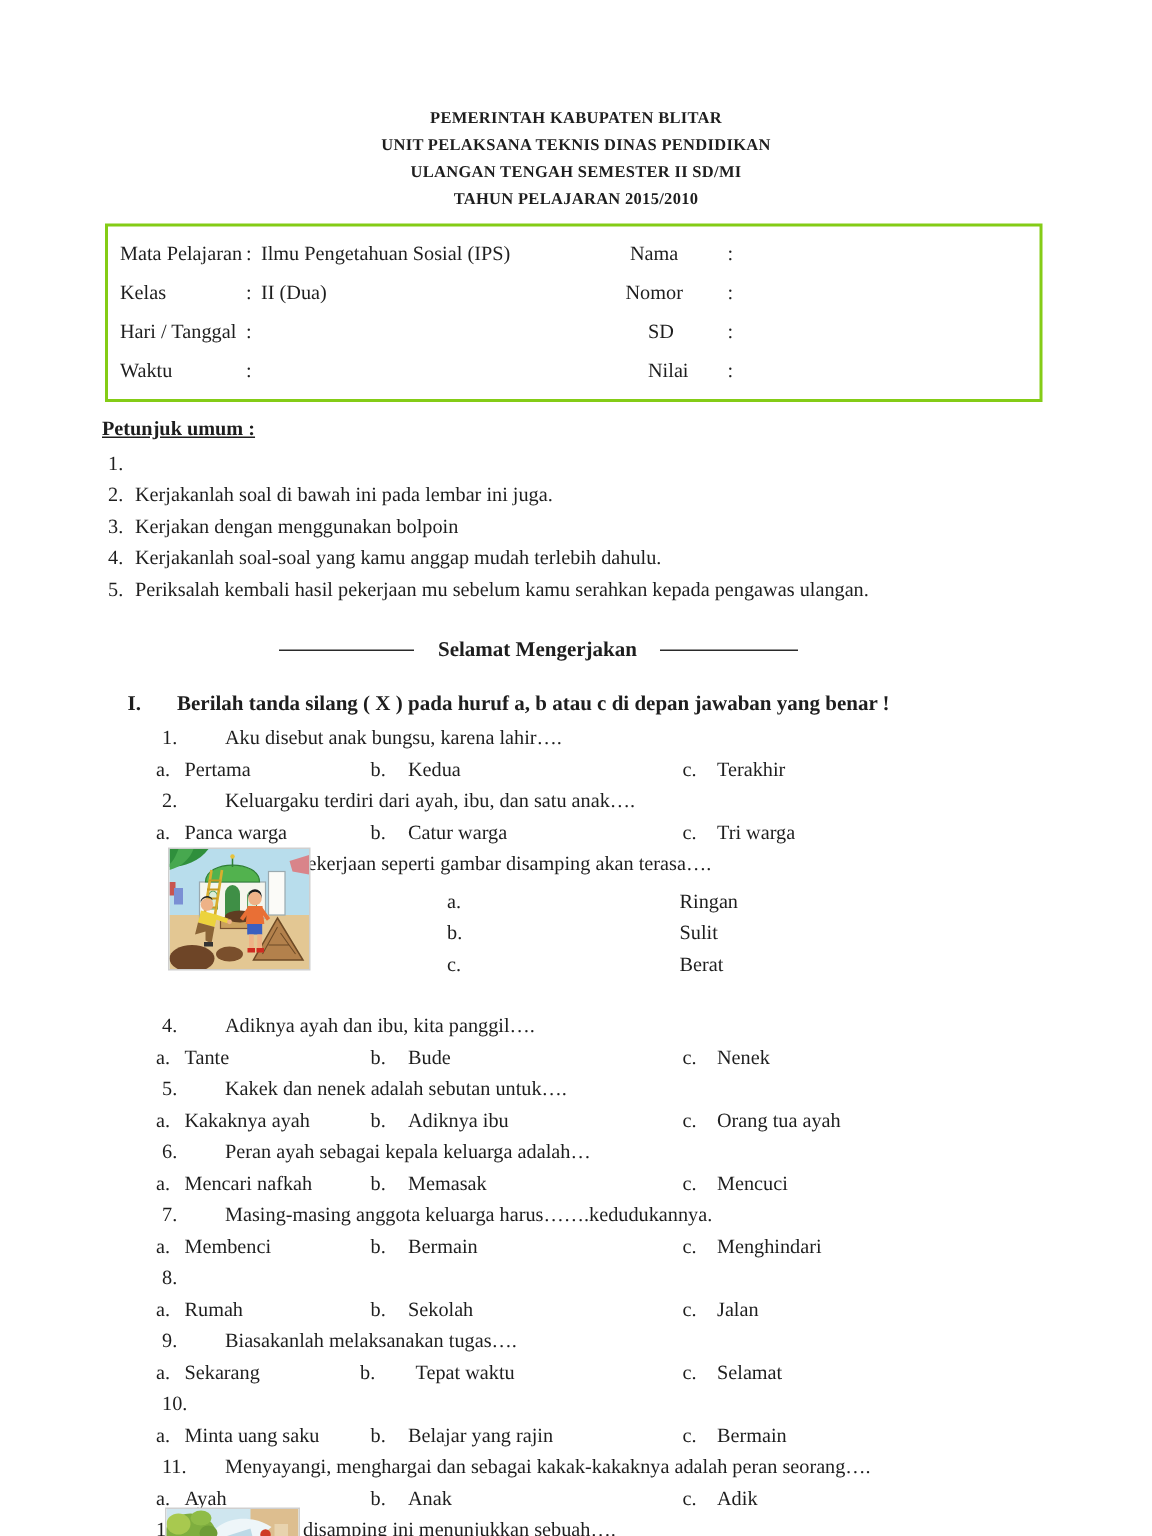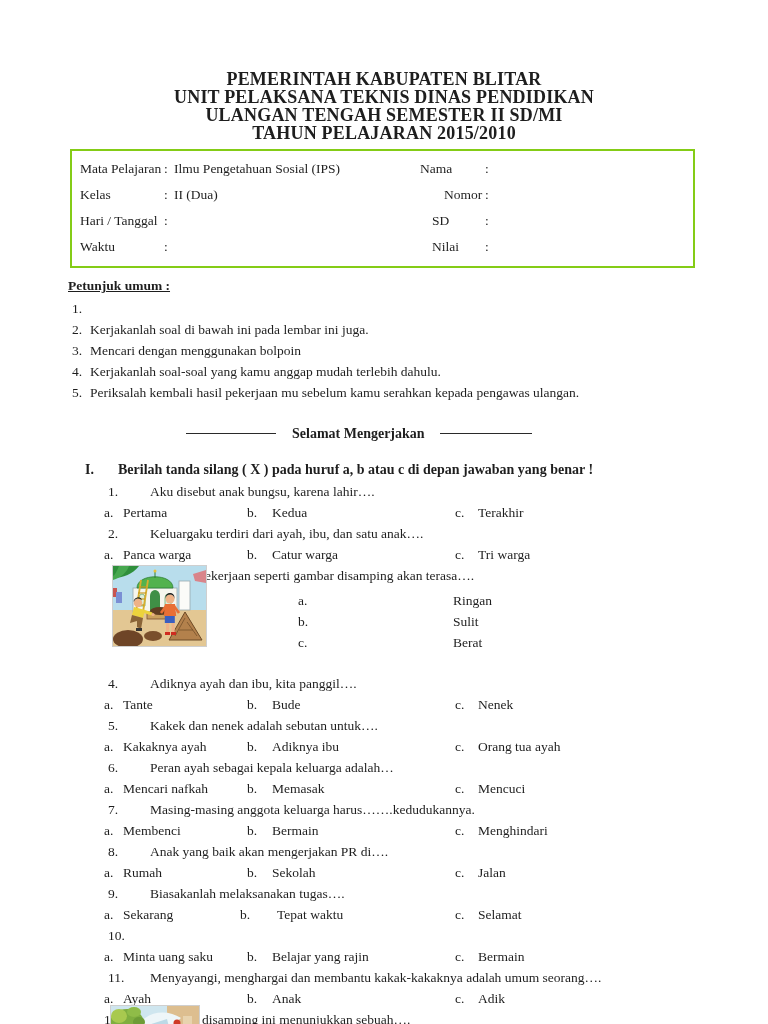--- a/index.html
+++ b/index.html
@@ -1,21 +1,21 @@
 <!DOCTYPE html>
 <html><head>
 <meta charset="utf-8">
 <style>
   html,body{margin:0;padding:0;background:#ffffff;}
   .page{
     position:relative;width:768px;height:1024px;background:#ffffff;overflow:hidden;
     font-family:"Liberation Serif","DejaVu Serif",serif;
     color:#1e1e1e;font-size:13.5px;line-height:17px;
   }
-  .hline{position:absolute;left:0;width:768px;text-align:center;font-weight:700;font-size:18px;letter-spacing:.2px;}
+  .hline{position:absolute;left:0;width:768px;text-align:center;font-weight:700;font-size:11px;letter-spacing:.2px;}
   .ibox{position:absolute;left:70px;top:149px;width:621px;height:115px;border:2px solid #84cc16;}
   .irow{position:absolute;left:0;width:100%;height:20px;}
   .irow span{position:absolute;top:0;white-space:nowrap;}
   .row{position:absolute;left:0;width:768px;height:21px;}
   .row span{position:absolute;top:0;white-space:nowrap;}
   .ptitle{position:absolute;left:68px;top:277px;font-weight:700;text-decoration:underline;}
   .dline{position:absolute;top:433px;height:0;border-top:1.5px solid #2a2a2a;}
   .dl{left:186px;width:90px;}
   .dr{left:440px;width:92px;}
   .dtext{position:absolute;left:292px;top:425px;font-weight:700;font-size:14px;}
@@ -43,21 +43,21 @@
         <span style="left: 92px;">:</span>
         <span style="left: 102px;">Ilmu Pengetahuan Sosial (IPS)</span>
         <span style="left: 348px;">Nama</span>
         <span style="left: 413px;">:</span>
         <span style="left: 423px;"></span>
       </div>
       <div class="irow" style="top: 35px;">
         <span style="left: 8px;">Kelas</span>
         <span style="left: 92px;">:</span>
         <span style="left: 102px;">II (Dua)</span>
-        <span style="left: 372px;">Nomor</span>
+        <span style="left: 345px;">Nomor</span>
         <span style="left: 413px;">:</span>
         <span style="left: 423px;"></span>
       </div>
       <div class="irow" style="top: 61px;">
         <span style="left: 8px;">Hari / Tanggal</span>
         <span style="left: 92px;">:</span>
         <span style="left: 102px;"></span>
         <span style="left: 360px;">SD</span>
         <span style="left: 413px;">:</span>
         <span style="left: 423px;"></span>
@@ -76,21 +76,21 @@
   <div id="plist">
       <div class="row" style="top: 300px;">
         <span style="left: 72px;">1.</span>
       </div>
       <div class="row" style="top: 321px;">
         <span style="left: 72px;">2.</span>
         <span style="left: 90px;">Kerjakanlah soal di bawah ini pada lembar ini juga.</span>
       </div>
       <div class="row" style="top: 342px;">
         <span style="left: 72px;">3.</span>
-        <span style="left: 90px;">Mencari dengan menggunakan bolpoin</span>
+        <span style="left: 90px;">Kerjakan dengan menggunakan bolpoin</span>
       </div>
       <div class="row" style="top: 363px;">
         <span style="left: 72px;">4.</span>
         <span style="left: 90px;">Kerjakanlah soal-soal yang kamu anggap mudah terlebih dahulu.</span>
       </div>
       <div class="row" style="top: 384px;">
         <span style="left: 72px;">5.</span>
         <span style="left: 90px;">Periksalah kembali hasil pekerjaan mu sebelum kamu serahkan kepada pengawas ulangan.</span>
       </div>
     </div>
@@ -243,21 +243,20 @@
       <div class="row" style="top: 822px;">
         <span style="left: 104px;">a.</span>
         <span style="left: 123px;">Membenci</span>
         <span style="left: 247px;">b.</span>
         <span style="left: 272px;">Bermain</span>
         <span style="left: 455px;">c.</span>
         <span style="left: 478px;">Menghindari</span>
       </div>
       <div class="row" style="top: 843px;">
         <span style="left: 108px;">8.</span>
-        <span style="left: 150px;">Anak yang baik akan mengerjakan PR di….</span>
       </div>
       <div class="row" style="top: 864px;">
         <span style="left: 104px;">a.</span>
         <span style="left: 123px;">Rumah</span>
         <span style="left: 247px;">b.</span>
         <span style="left: 272px;">Sekolah</span>
         <span style="left: 455px;">c.</span>
         <span style="left: 478px;">Jalan</span>
       </div>
       <div class="row" style="top: 885px;">
@@ -278,21 +277,21 @@
       <div class="row" style="top: 948px;">
         <span style="left: 104px;">a.</span>
         <span style="left: 123px;">Minta uang saku</span>
         <span style="left: 247px;">b.</span>
         <span style="left: 272px;">Belajar yang rajin</span>
         <span style="left: 455px;">c.</span>
         <span style="left: 478px;">Bermain</span>
       </div>
       <div class="row" style="top: 969px;">
         <span style="left: 108px;">11.</span>
-        <span style="left: 150px;">Menyayangi, menghargai dan membantu kakak-kakaknya adalah umum seorang….</span>
+        <span style="left: 150px;">Menyayangi, menghargai dan sebagai kakak-kakaknya adalah peran seorang….</span>
       </div>
       <div class="row" style="top: 990px;">
         <span style="left: 104px;">a.</span>
         <span style="left: 123px;">Ayah</span>
         <span style="left: 247px;">b.</span>
         <span style="left: 272px;">Anak</span>
         <span style="left: 455px;">c.</span>
         <span style="left: 478px;">Adik</span>
       </div>
       <div class="row" style="top: 1011px;">

